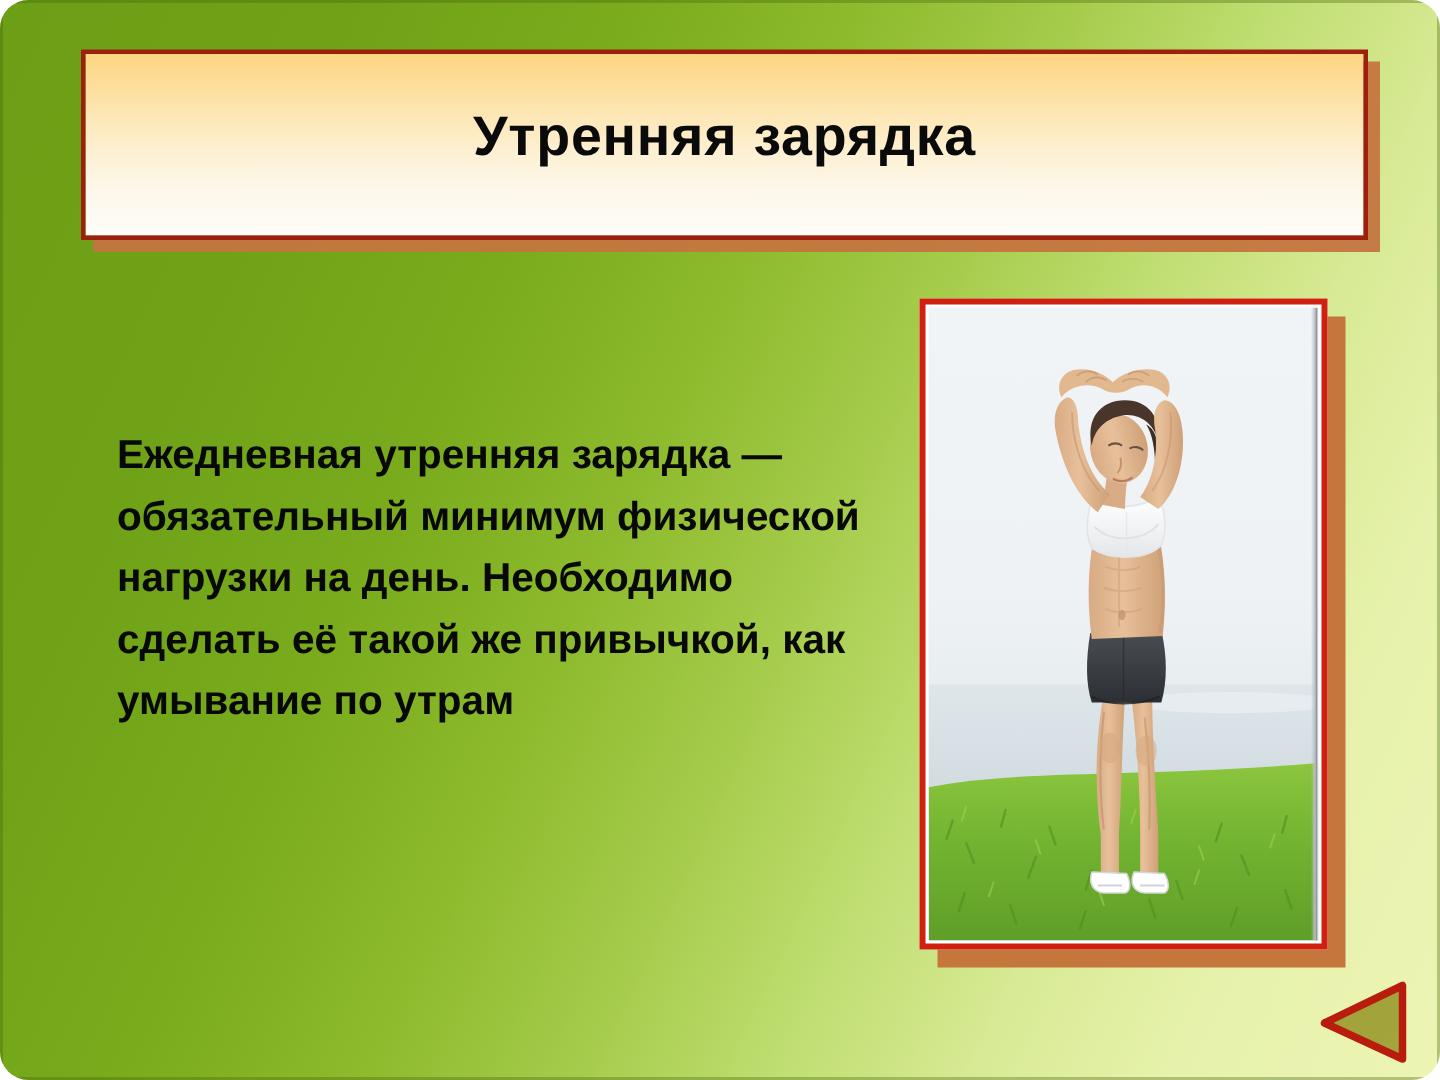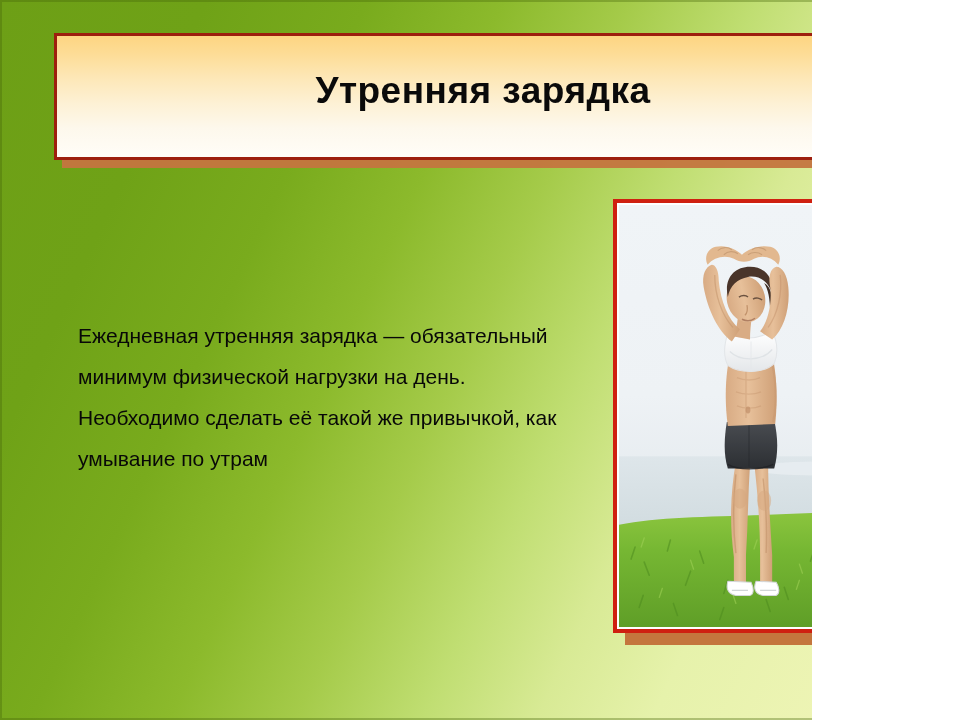--- a/index.html
+++ b/index.html
@@ -3,37 +3,38 @@
 <meta charset="utf-8">
 <style>
   html, body {
     margin: 0;
     padding: 0;
     background: #ffffff;
   }
 
   #slide {
     position: relative;
-    width: 812px;
+    width: 960px;
     height: 720px;
     overflow: hidden;
     font-family: "Liberation Sans", sans-serif;
     
     background:
       linear-gradient(115deg,
         #6d9f16 0%,
         #6fa217 18%,
         #79ab1d 32%,
         #8cba2c 44%,
         #a5cb4a 55%,
         #c0de72 66%,
         #d8ea95 76%,
         #e6f2ab 86%,
         #edf4b4 100%);
     box-sizing: border-box;
+    border-radius: 19px;
   }
 
   
   #slide-edge {
     position: absolute;
     left: 0; top: 0;
     width: 960px; height: 720px;
     box-sizing: border-box;
     border: 2px solid rgba(70,100,10,0.35);
     pointer-events: none;
@@ -80,26 +81,25 @@
     line-height: 1;
     transform: translateY(-6px);
   }
 
   
   #body-text {
     position: absolute;
     left: 78px;
     top: 283px;
     width: 500px;
-    font-size: 21px;
+    font-size: 27px;
     line-height: 41px;
     color: #080808;
-    font-weight: 400;
+    font-weight: 700;
     white-space: pre-wrap;
-    margin-top: 32px;
   }
 
   
   #photo-shadow {
     position: absolute;
     left: 625px;
     top: 211px;
     width: 272px;
     height: 434px;
     background: #c4763d;

